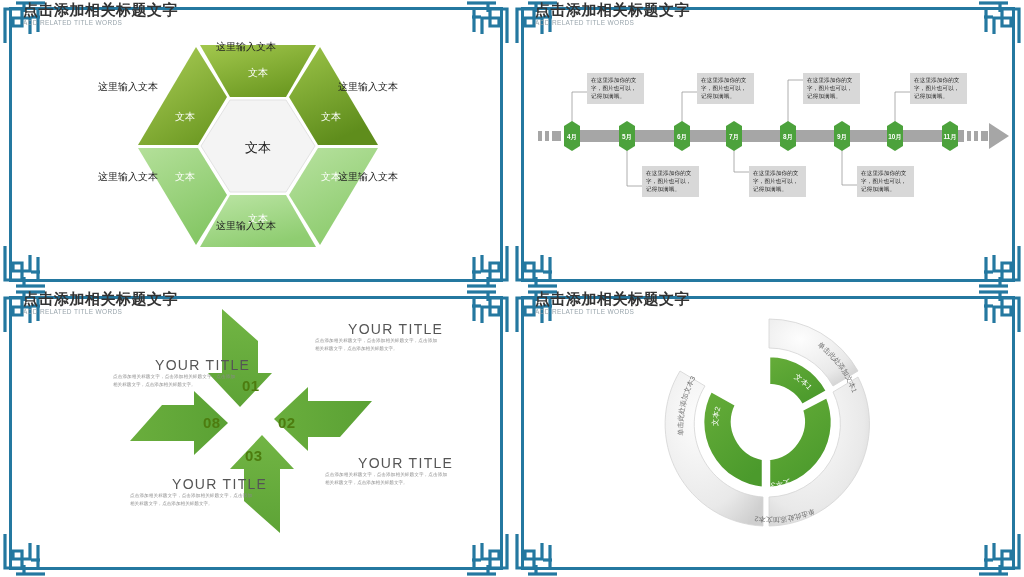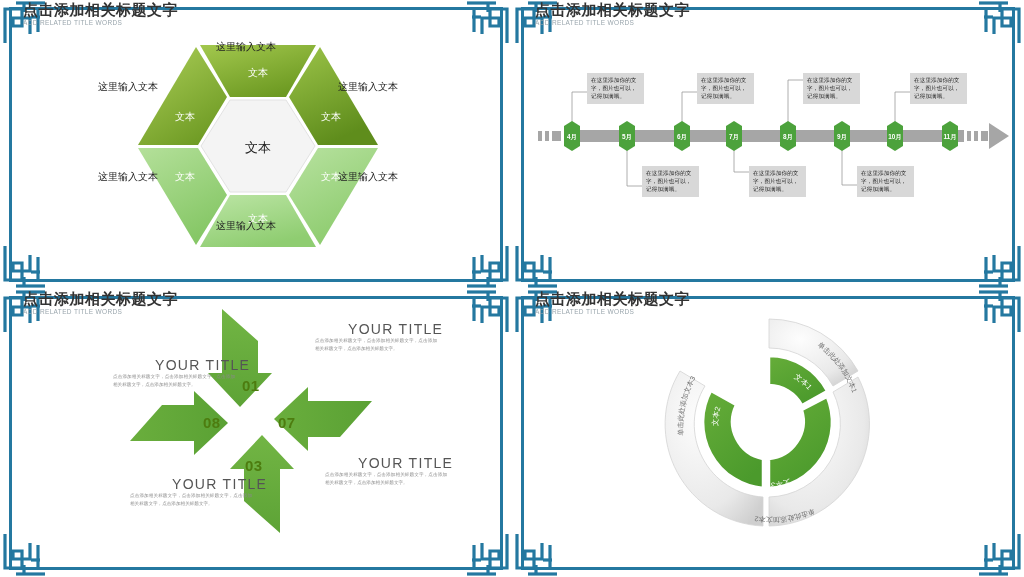--- a/index.html
+++ b/index.html
@@ -359,22 +359,22 @@
 
         <path d="M92 8 L92 72 L78 72 L110 106 L142 72 L128 72 L128 40 Z" fill="url(#bl1)" transform="translate(0,0)"></path>
 
         <path d="M242 100 L178 100 L178 86 L144 118 L178 150 L178 136 L210 136 Z" fill="url(#bl2)"></path>
 
         <path d="M150 232 L150 168 L164 168 L132 134 L100 168 L114 168 L114 200 Z" fill="url(#bl1)"></path>
 
         <path d="M0 140 L64 140 L64 154 L98 122 L64 90 L64 104 L32 104 Z" fill="url(#bl2)"></path>
       </svg>
       <span class="pw-num" style="left:242px; top:88px;">01</span>
-      <span class="pw-num" style="left:278px; top:125px;">07</span>
-      <span class="pw-num" style="left:245px; top:158px;margin-top:10px;">03</span>
+      <span class="pw-num" style="left:278px; top:125px;">02</span>
+      <span class="pw-num" style="left:245px; top:158px;">03</span>
       <span class="pw-num" style="left:203px; top:125px;">08</span>
 
       <span class="pw-title" style="left:348px; top:32px;">YOUR TITLE</span>
       <div class="pw-body" style="left:315px; top:48px;">点击添加相关标题文字，点击添加相关标题文字，点击添加相关标题文字，点击添加相关标题文字。</div>
 
       <span class="pw-title" style="left:358px; top:166px;">YOUR TITLE</span>
       <div class="pw-body" style="left:325px; top:182px;">点击添加相关标题文字，点击添加相关标题文字，点击添加相关标题文字，点击添加相关标题文字。</div>
 
       <span class="pw-title" style="left:172px; top:187px;">YOUR TITLE</span>
       <div class="pw-body" style="left:130px; top:203px;">点击添加相关标题文字，点击添加相关标题文字，点击添加相关标题文字，点击添加相关标题文字。</div>

